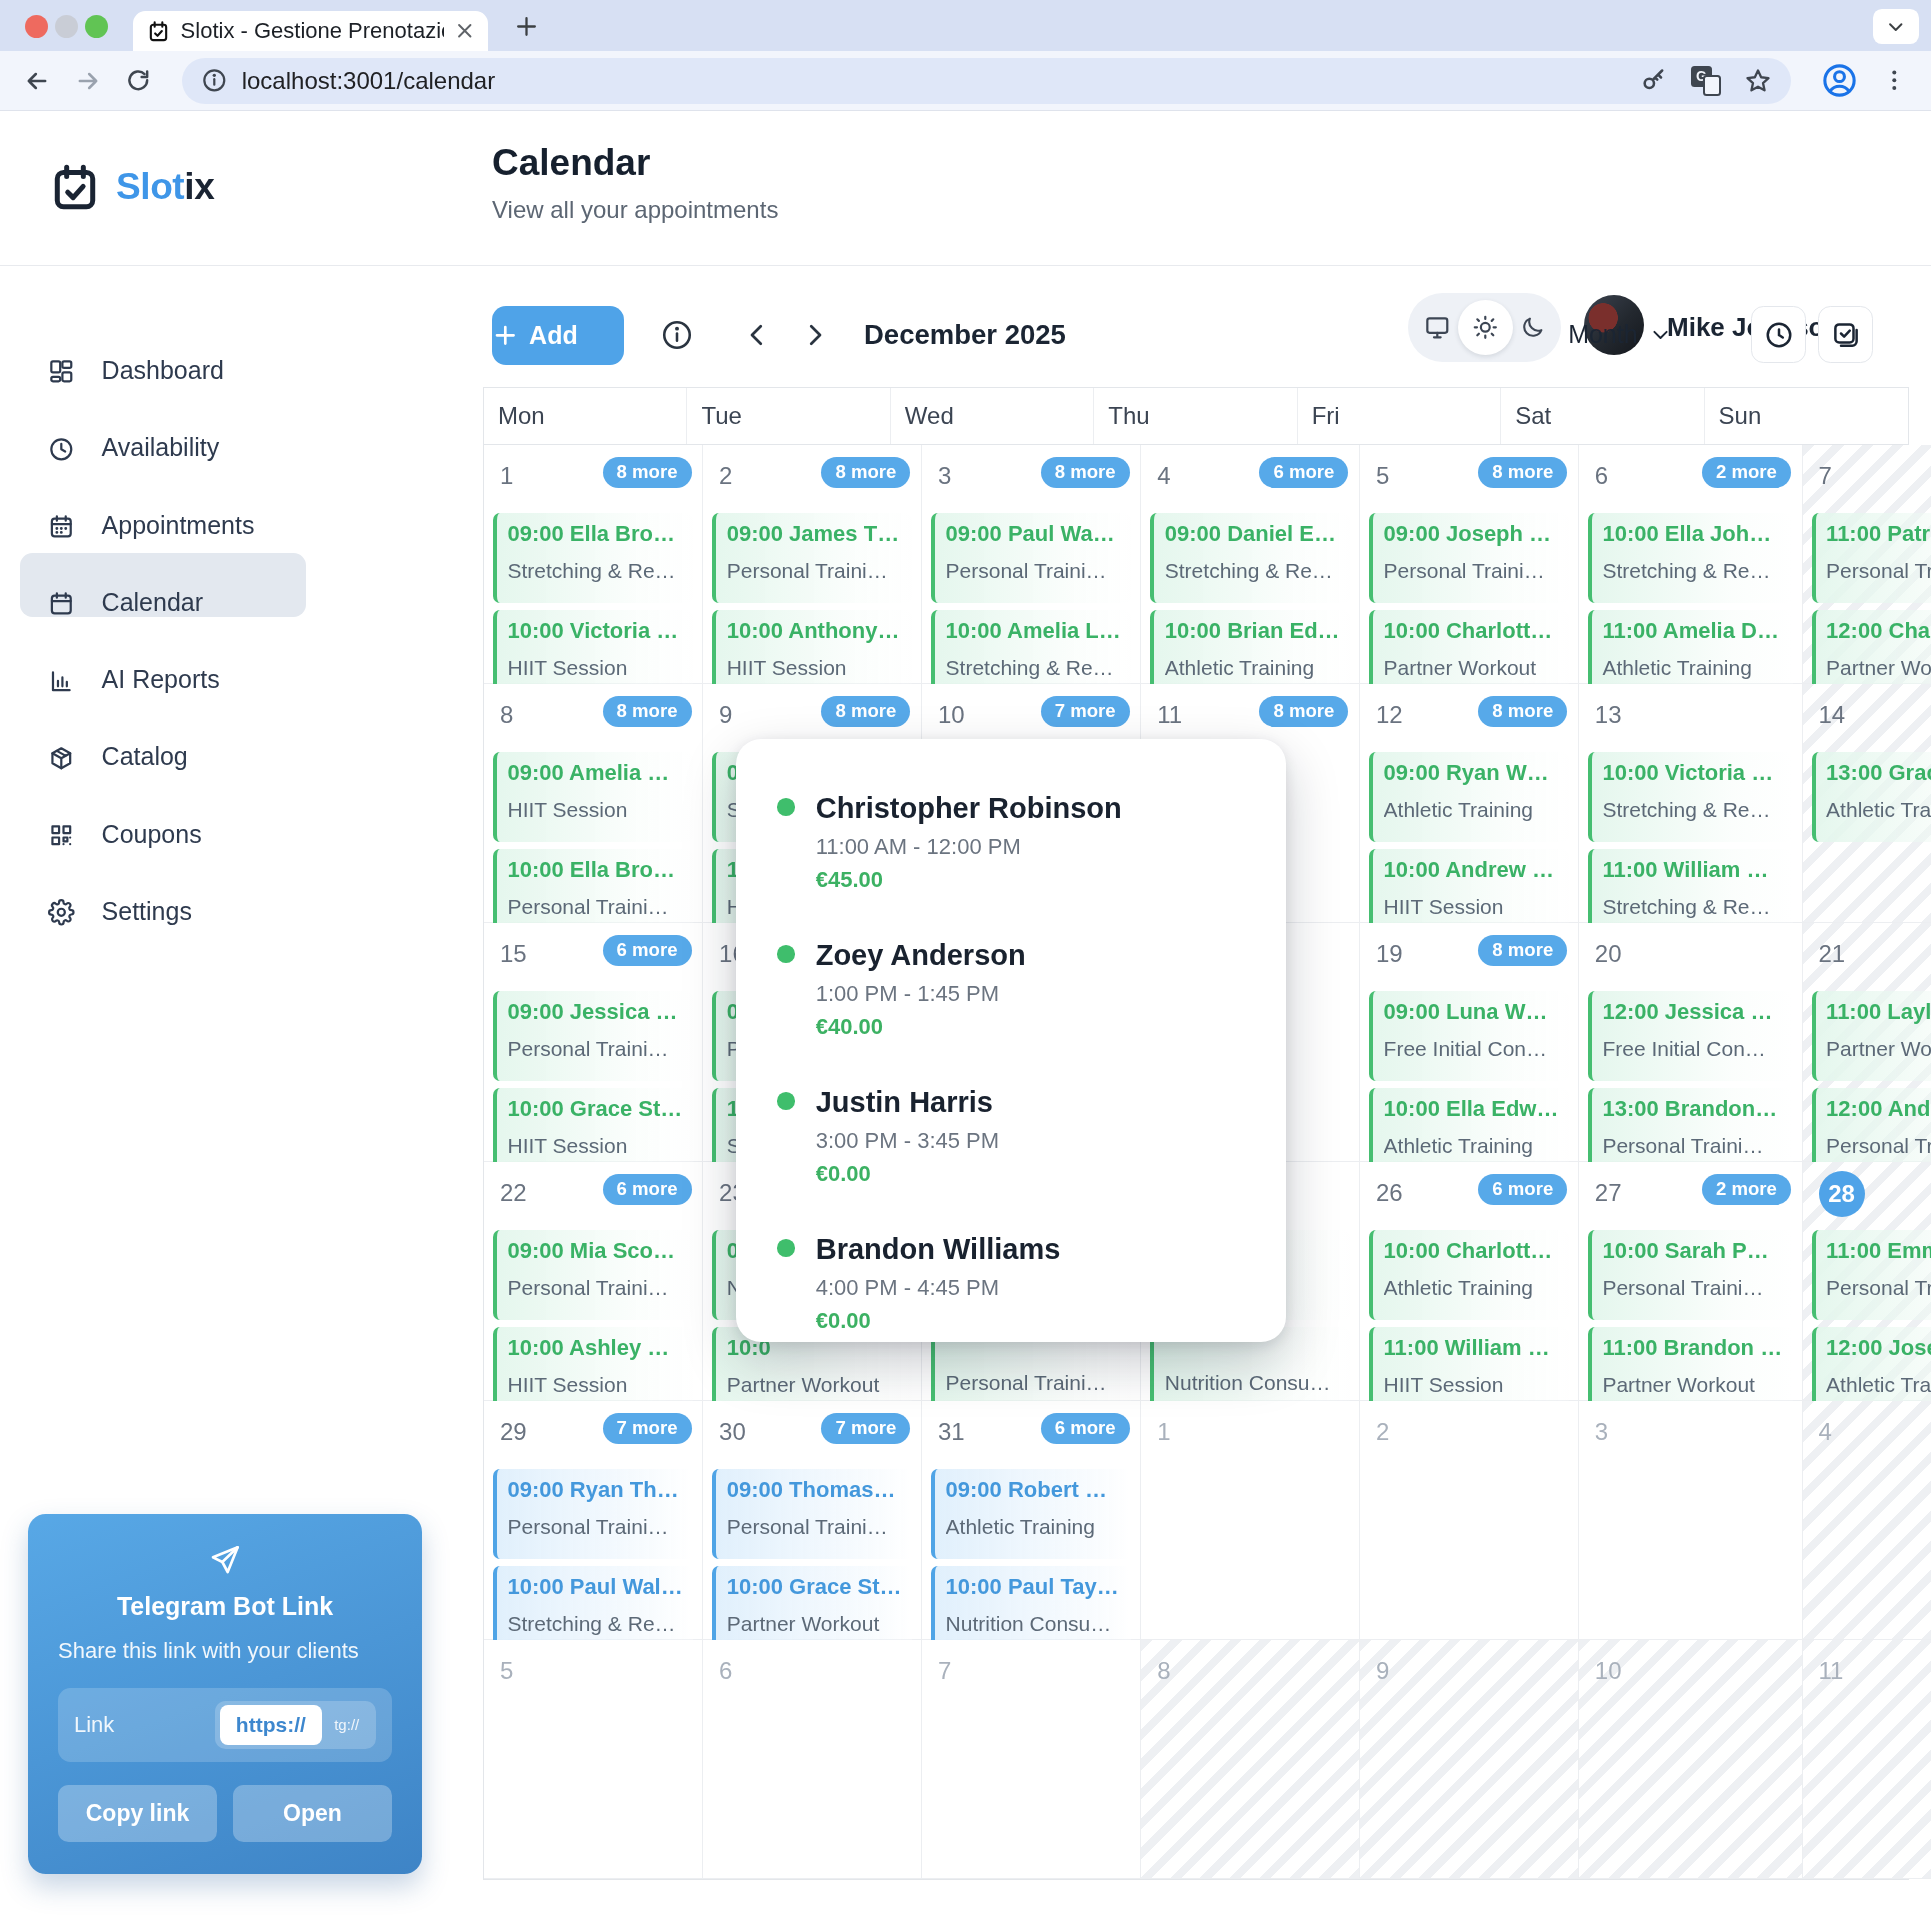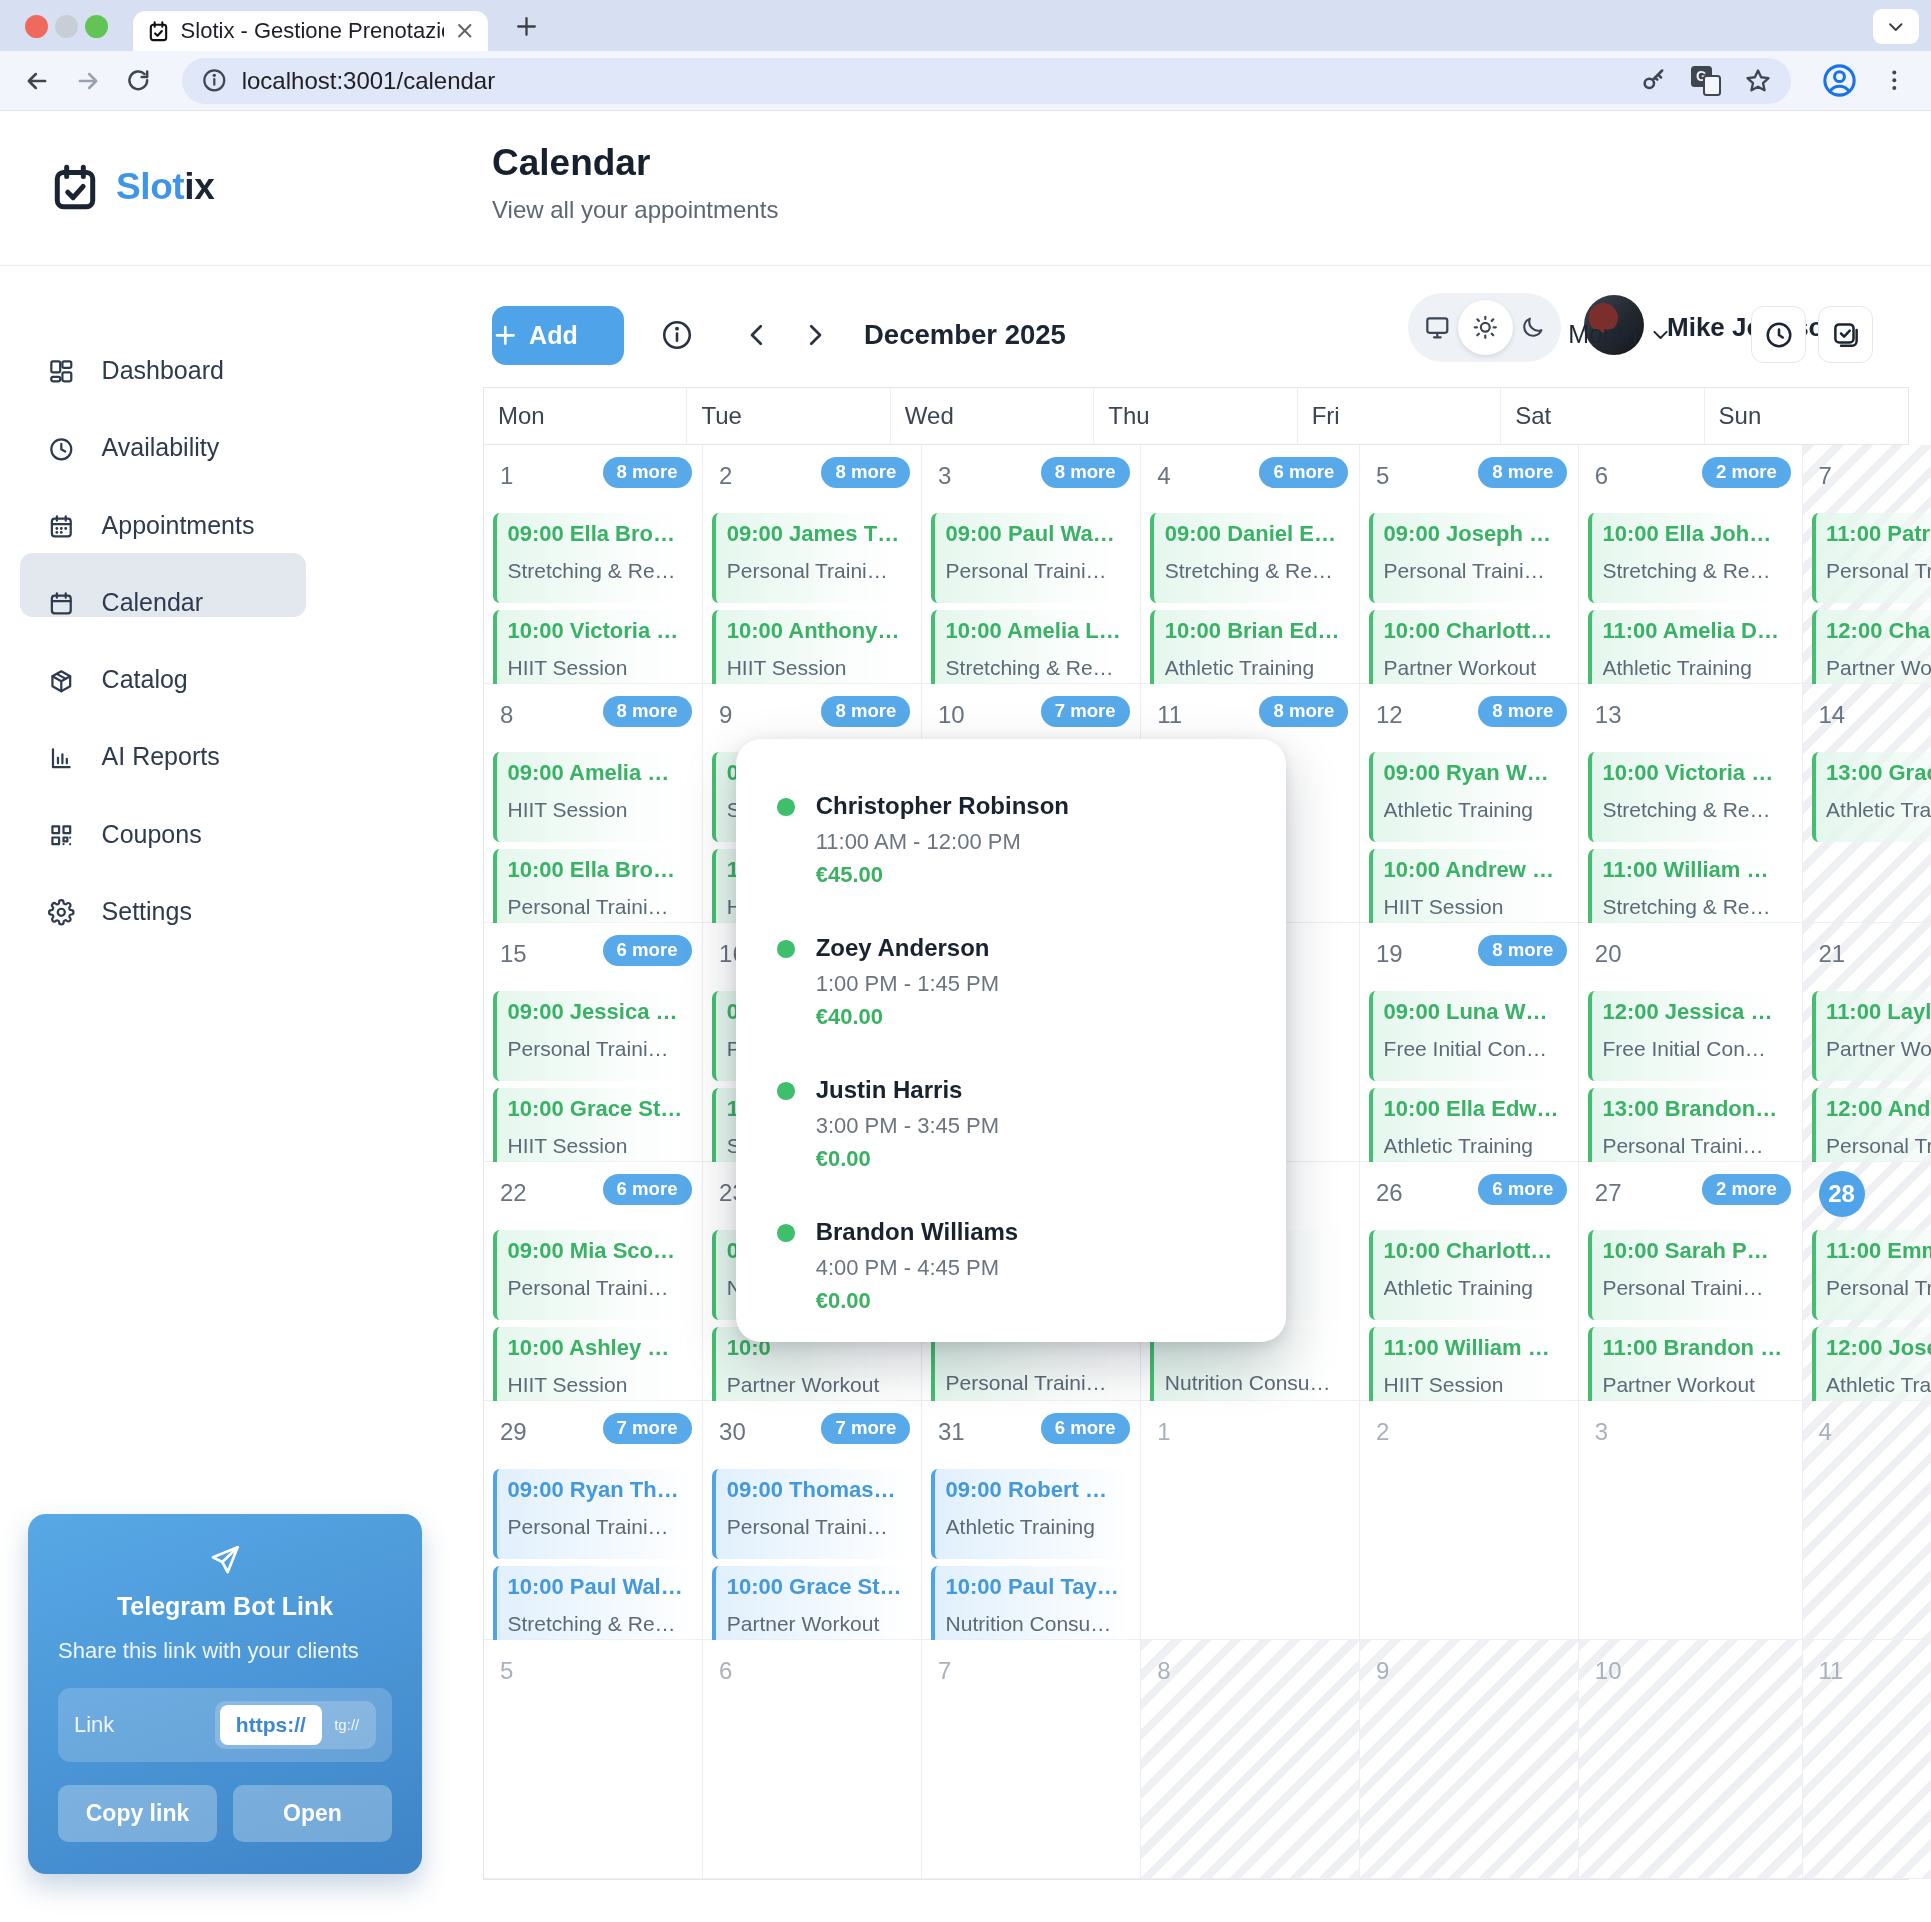--- a/index.html
+++ b/index.html
@@ -102,21 +102,21 @@
   .event.blue  { border-left:4.4px solid #4fa4e6; background:linear-gradient(90deg,rgba(223,239,252,.95) 0%, rgba(255,255,255,.25) 100%); }
   .ev-t { font-size:22px; font-weight:700; min-height:24px; white-space:nowrap; overflow:hidden; }
   .event.green .ev-t { color:#3ab266; }
   .event.blue  .ev-t { color:#4498dc; }
   .ev-c { font-size:21px; color:#5c6977; margin-top:11.5px; white-space:nowrap; overflow:hidden; }
 
   
   .popover { position:absolute; left:736px; top:739px; width:550px; height:603px; background:#fff; border-radius:25px; box-shadow:0 21px 53px rgba(15,23,42,.22), 0 3.5px 12.4px rgba(15,23,42,.10); z-index:50; padding:53px 35px 0 41px; overflow:hidden; }
   .pop-entry { display:flex; gap:21px; margin-bottom:46px; }
   .pop-dot { width:17.7px; height:17.7px; border-radius:50%; margin-top:6.2px; flex:0 0 auto; }
-  .pop-name { font-size:24px; font-weight:700; color:#19222f; }
+  .pop-name { font-size:29px; font-weight:700; color:#19222f; }
   .pop-time { font-size:22px; color:#6b7480; margin-top:8.9px; }
   .pop-price { font-size:22px; font-weight:600; color:#3cb163; margin-top:7px; }
 </style>
 </head>
 <body>
 
 <div class="tabstrip">
   <span class="traffic t-red"></span>
   <span class="traffic t-mid"></span>
   <span class="traffic t-grn"></span>
@@ -286,34 +286,34 @@
         <svg fill="none" stroke="currentColor" stroke-width="2" stroke-linecap="round" stroke-linejoin="round" width="26.6" height="26.6" viewBox="0 0 24 24">
           <rect x="3.5" y="5" width="17" height="16" rx="2.5"></rect>
           <path d="M8 3v4M16 3v4M3.5 10h17"></path>
         </svg>
       </span>
       <span class="side-label">Calendar</span>
     </div>
     <div class="side-item">
       <span class="side-ic">
         <svg fill="none" stroke="currentColor" stroke-width="2" stroke-linecap="round" stroke-linejoin="round" width="26.6" height="26.6" viewBox="0 0 24 24">
-          <path d="M12 3l8 4.5v9L12 21l-8-4.5v-9L12 3z"></path>
-          <path d="M4 7.5l8 4.5 8-4.5M12 12v9M8 5.3l8 4.5"></path>
+          <path d="M4.5 4v16h15"></path>
+          <path d="M9 16.5v-5M13 16.5v-8M17 16.5v-4"></path>
         </svg>
       </span>
-      <span class="side-label">Catalog</span>
+      <span class="side-label">AI Reports</span>
     </div>
     <div class="side-item">
       <span class="side-ic">
         <svg fill="none" stroke="currentColor" stroke-width="2" stroke-linecap="round" stroke-linejoin="round" width="26.6" height="26.6" viewBox="0 0 24 24">
-          <path d="M4.5 4v16h15"></path>
-          <path d="M9 16.5v-5M13 16.5v-8M17 16.5v-4"></path>
+          <path d="M12 3l8 4.5v9L12 21l-8-4.5v-9L12 3z"></path>
+          <path d="M4 7.5l8 4.5 8-4.5M12 12v9M8 5.3l8 4.5"></path>
         </svg>
       </span>
-      <span class="side-label">AI Reports</span>
+      <span class="side-label">Catalog</span>
     </div>
     <div class="side-item">
       <span class="side-ic">
         <svg fill="none" stroke="currentColor" stroke-width="2" stroke-linecap="round" stroke-linejoin="round" width="26.6" height="26.6" viewBox="0 0 24 24">
           <rect x="4" y="4" width="6" height="6"></rect>
           <rect x="14" y="4" width="6" height="6"></rect>
           <rect x="4" y="14" width="6" height="6"></rect>
           <path d="M14 14h3.5v3.5H14zM20 14v.01M14 20v.01M20 20v.01"></path>
         </svg>
       </span>

